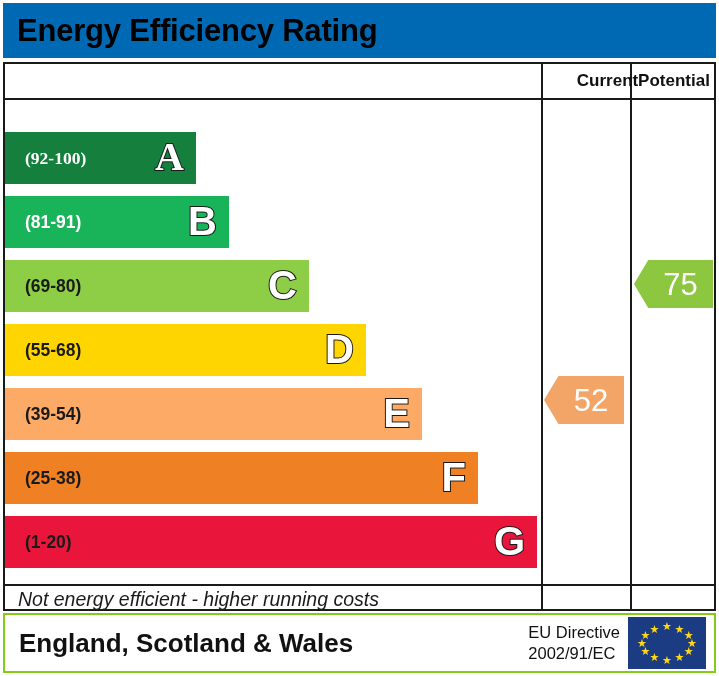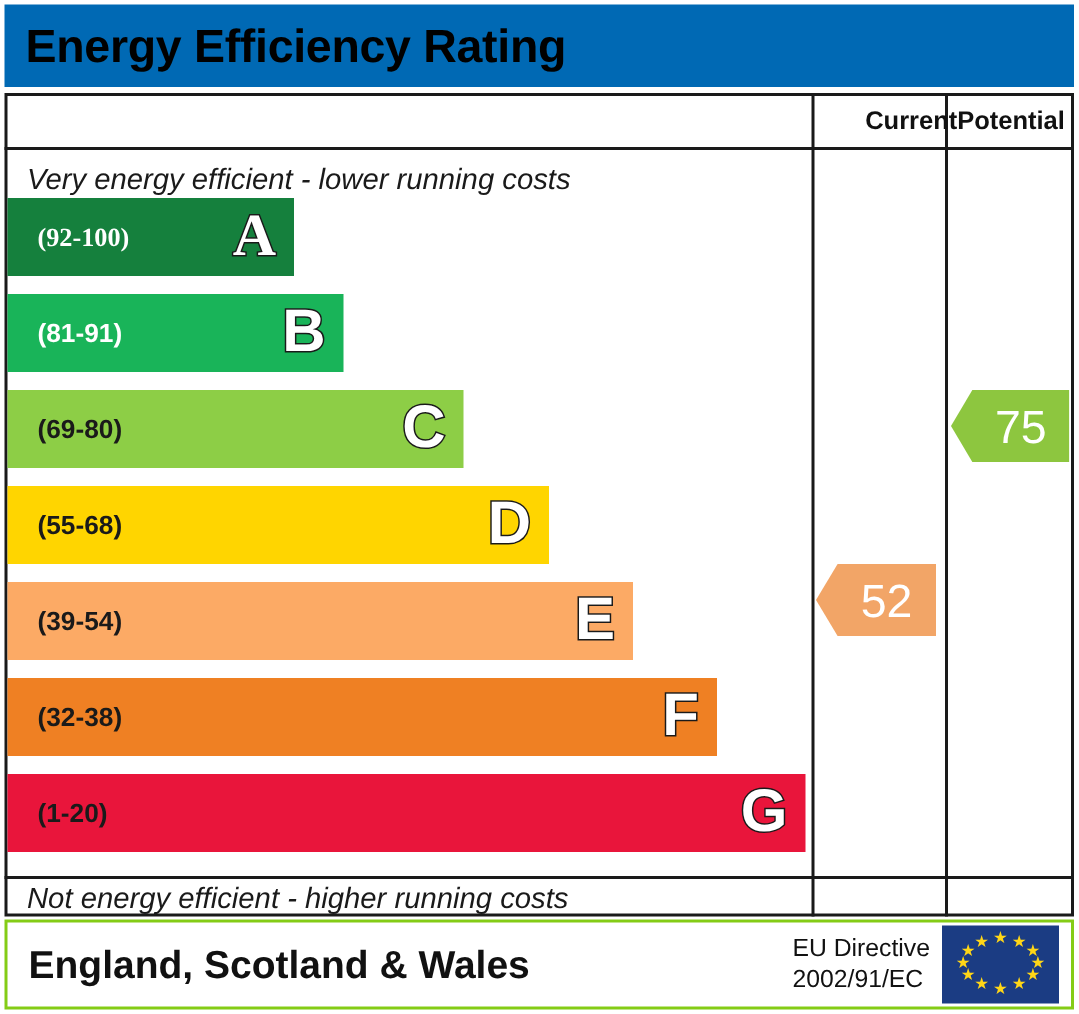--- a/index.html
+++ b/index.html
@@ -192,21 +192,20 @@
 
   <div class="frame"></div>
   <div class="vrule c1"></div>
   <div class="vrule c2"></div>
   <div class="hrule-head"></div>
   <div class="hrule-foot"></div>
 
   <div class="col-head current">Current</div>
   <div class="col-head potential">Potential</div>
 
-  <div class="caption top">Very energy efficient - lower running costs</div>
   <div class="caption bottom">Not energy efficient - higher running costs</div>
 
   <div class="bars" id="bars-container">
       <div class="bar" style="top: 0px; width: 191px; background: #15803d; font-family: Liberation Serif, serif;">
         <span class="bar-range" style="color: rgb(255, 255, 255);">(92-100)</span>
         <span class="bar-letter">A</span>
       </div>
       <div class="bar" style="top: 64px; width: 224px; background: rgb(25, 180, 89);">
         <span class="bar-range" style="color: rgb(255, 255, 255);">(81-91)</span>
         <span class="bar-letter">B</span>
@@ -217,21 +216,21 @@
       </div>
       <div class="bar" style="top: 192px; width: 361px; background: rgb(255, 213, 0);">
         <span class="bar-range" style="color: rgb(26, 26, 26);">(55-68)</span>
         <span class="bar-letter">D</span>
       </div>
       <div class="bar" style="top: 256px; width: 417px; background: rgb(252, 170, 101);">
         <span class="bar-range" style="color: rgb(26, 26, 26);">(39-54)</span>
         <span class="bar-letter">E</span>
       </div>
       <div class="bar" style="top: 320px; width: 473px; background: rgb(239, 128, 35);">
-        <span class="bar-range" style="color: rgb(26, 26, 26);">(32-38)</span>
+        <span class="bar-range" style="color: rgb(26, 26, 26);">(25-38)</span>
         <span class="bar-letter">F</span>
       </div>
       <div class="bar" style="top: 384px; width: 532px; background: rgb(233, 21, 59);">
         <span class="bar-range" style="color: rgb(26, 26, 26);">(1-20)</span>
         <span class="bar-letter">G</span>
       </div>
     </div>
 
   <div class="arrow current" id="arrow-current" style="top: 376px; background: rgb(242, 165, 103);">
     <span class="arrow-value">52</span>

